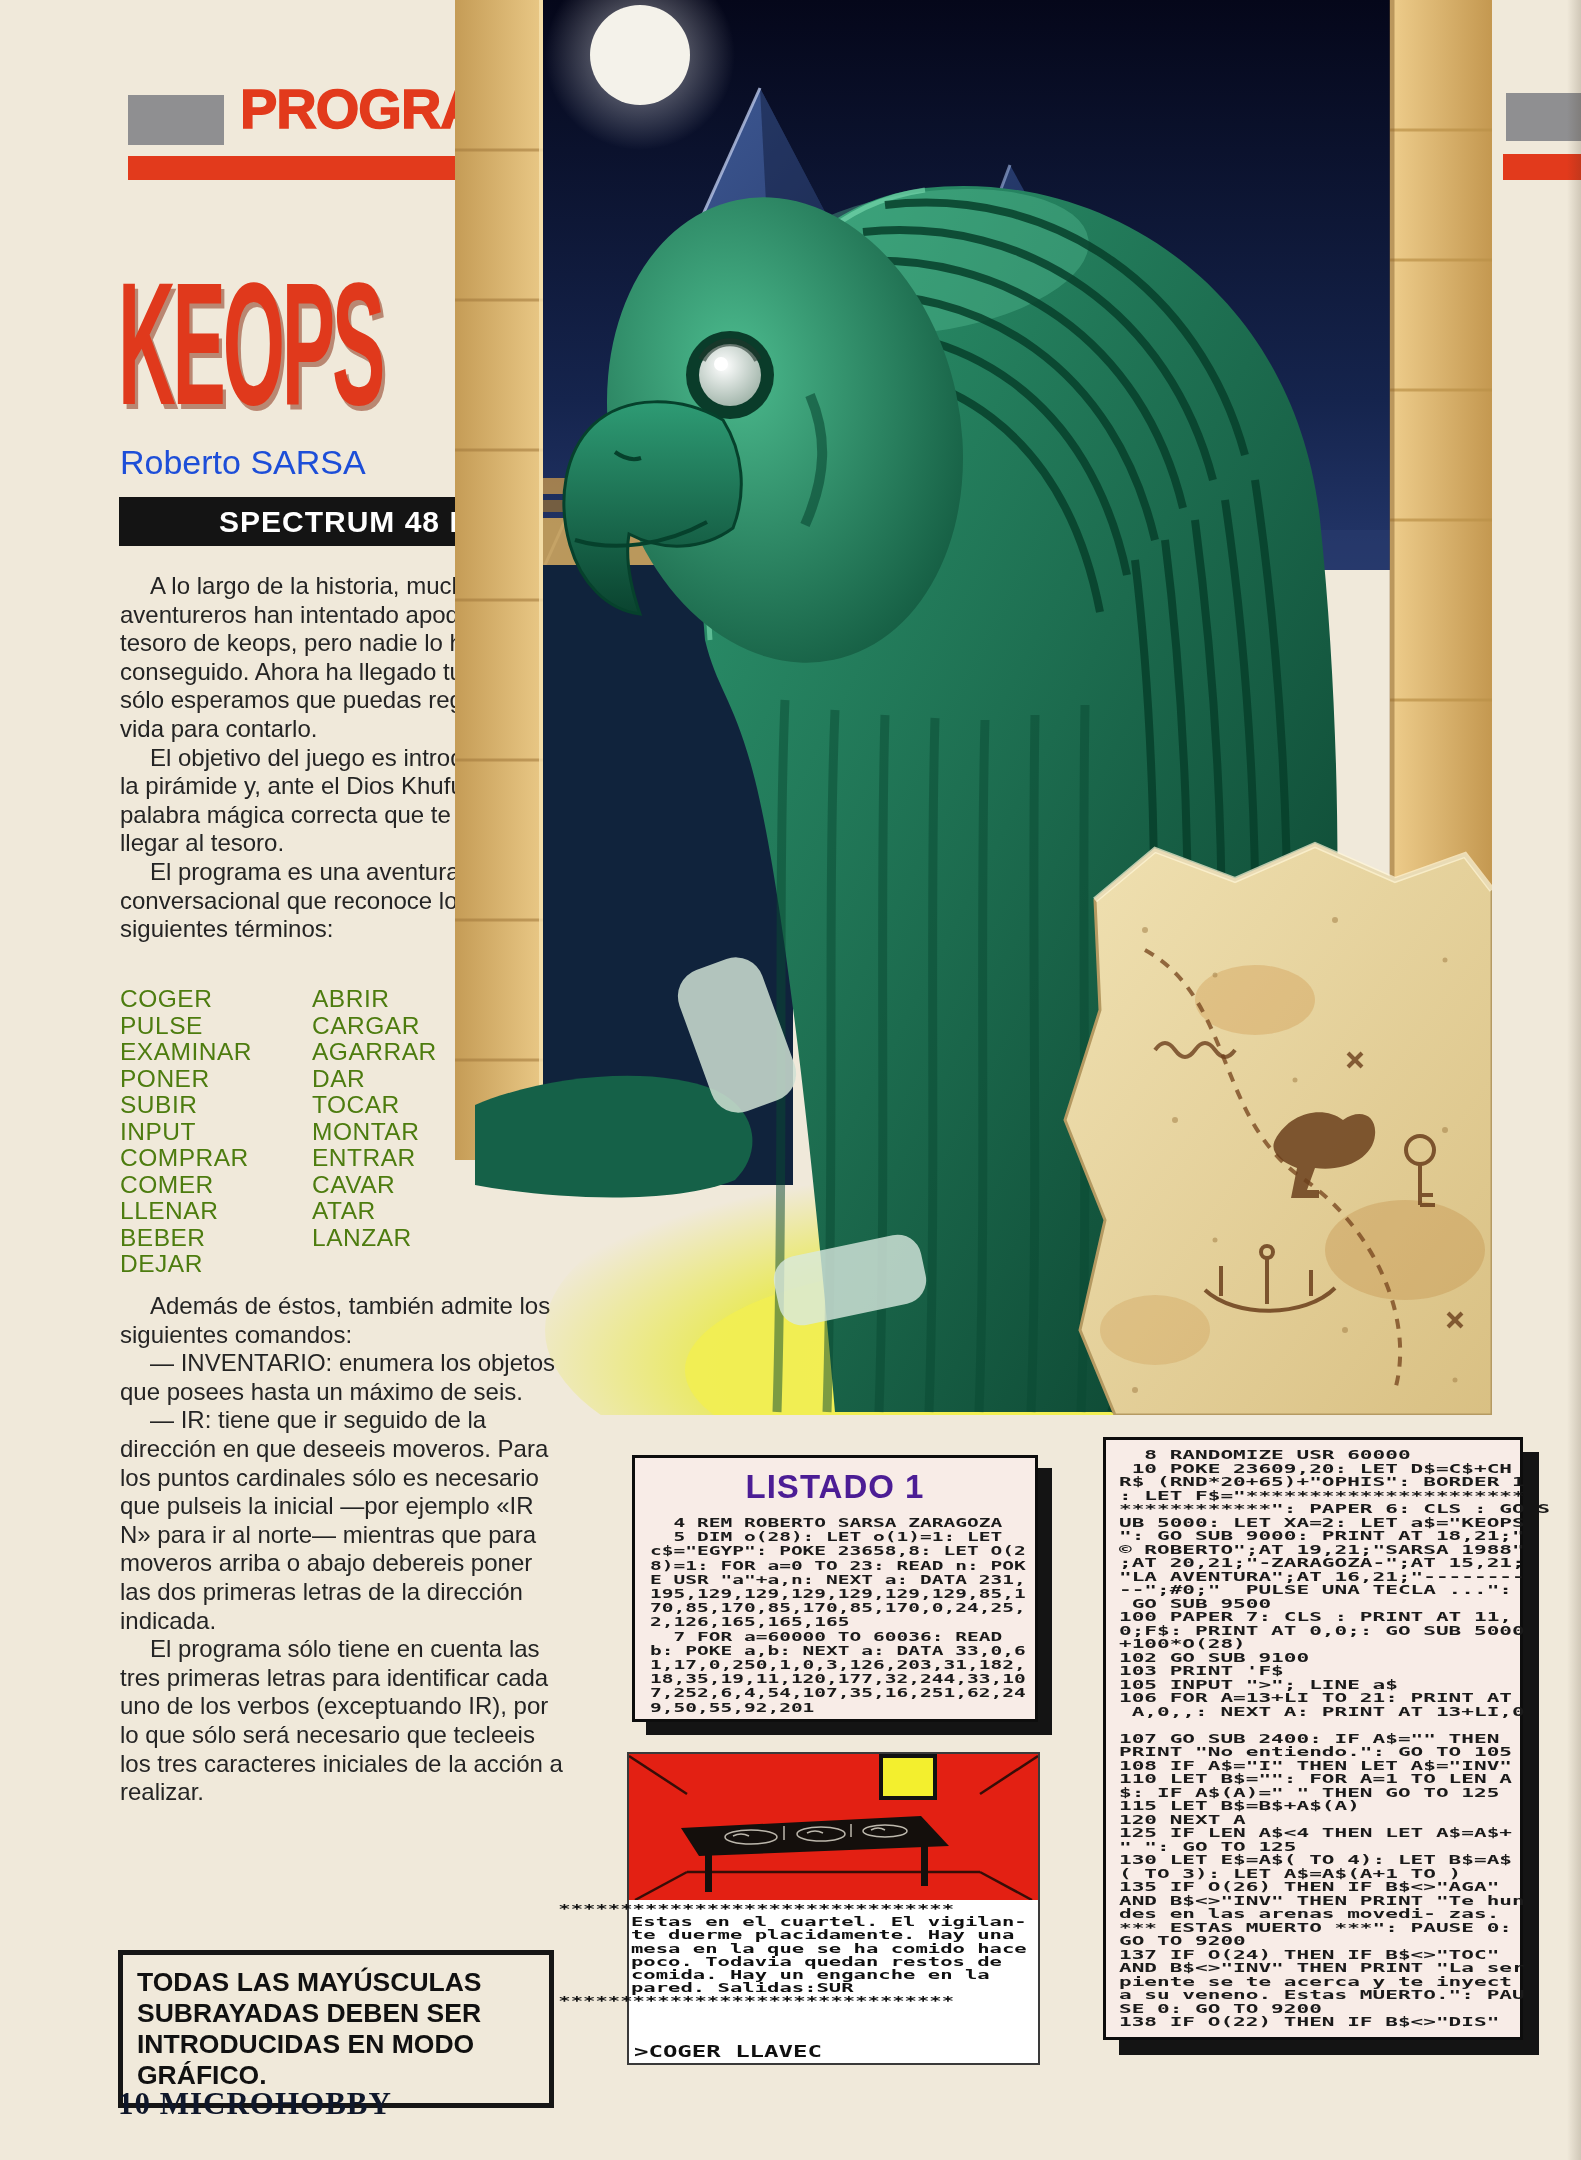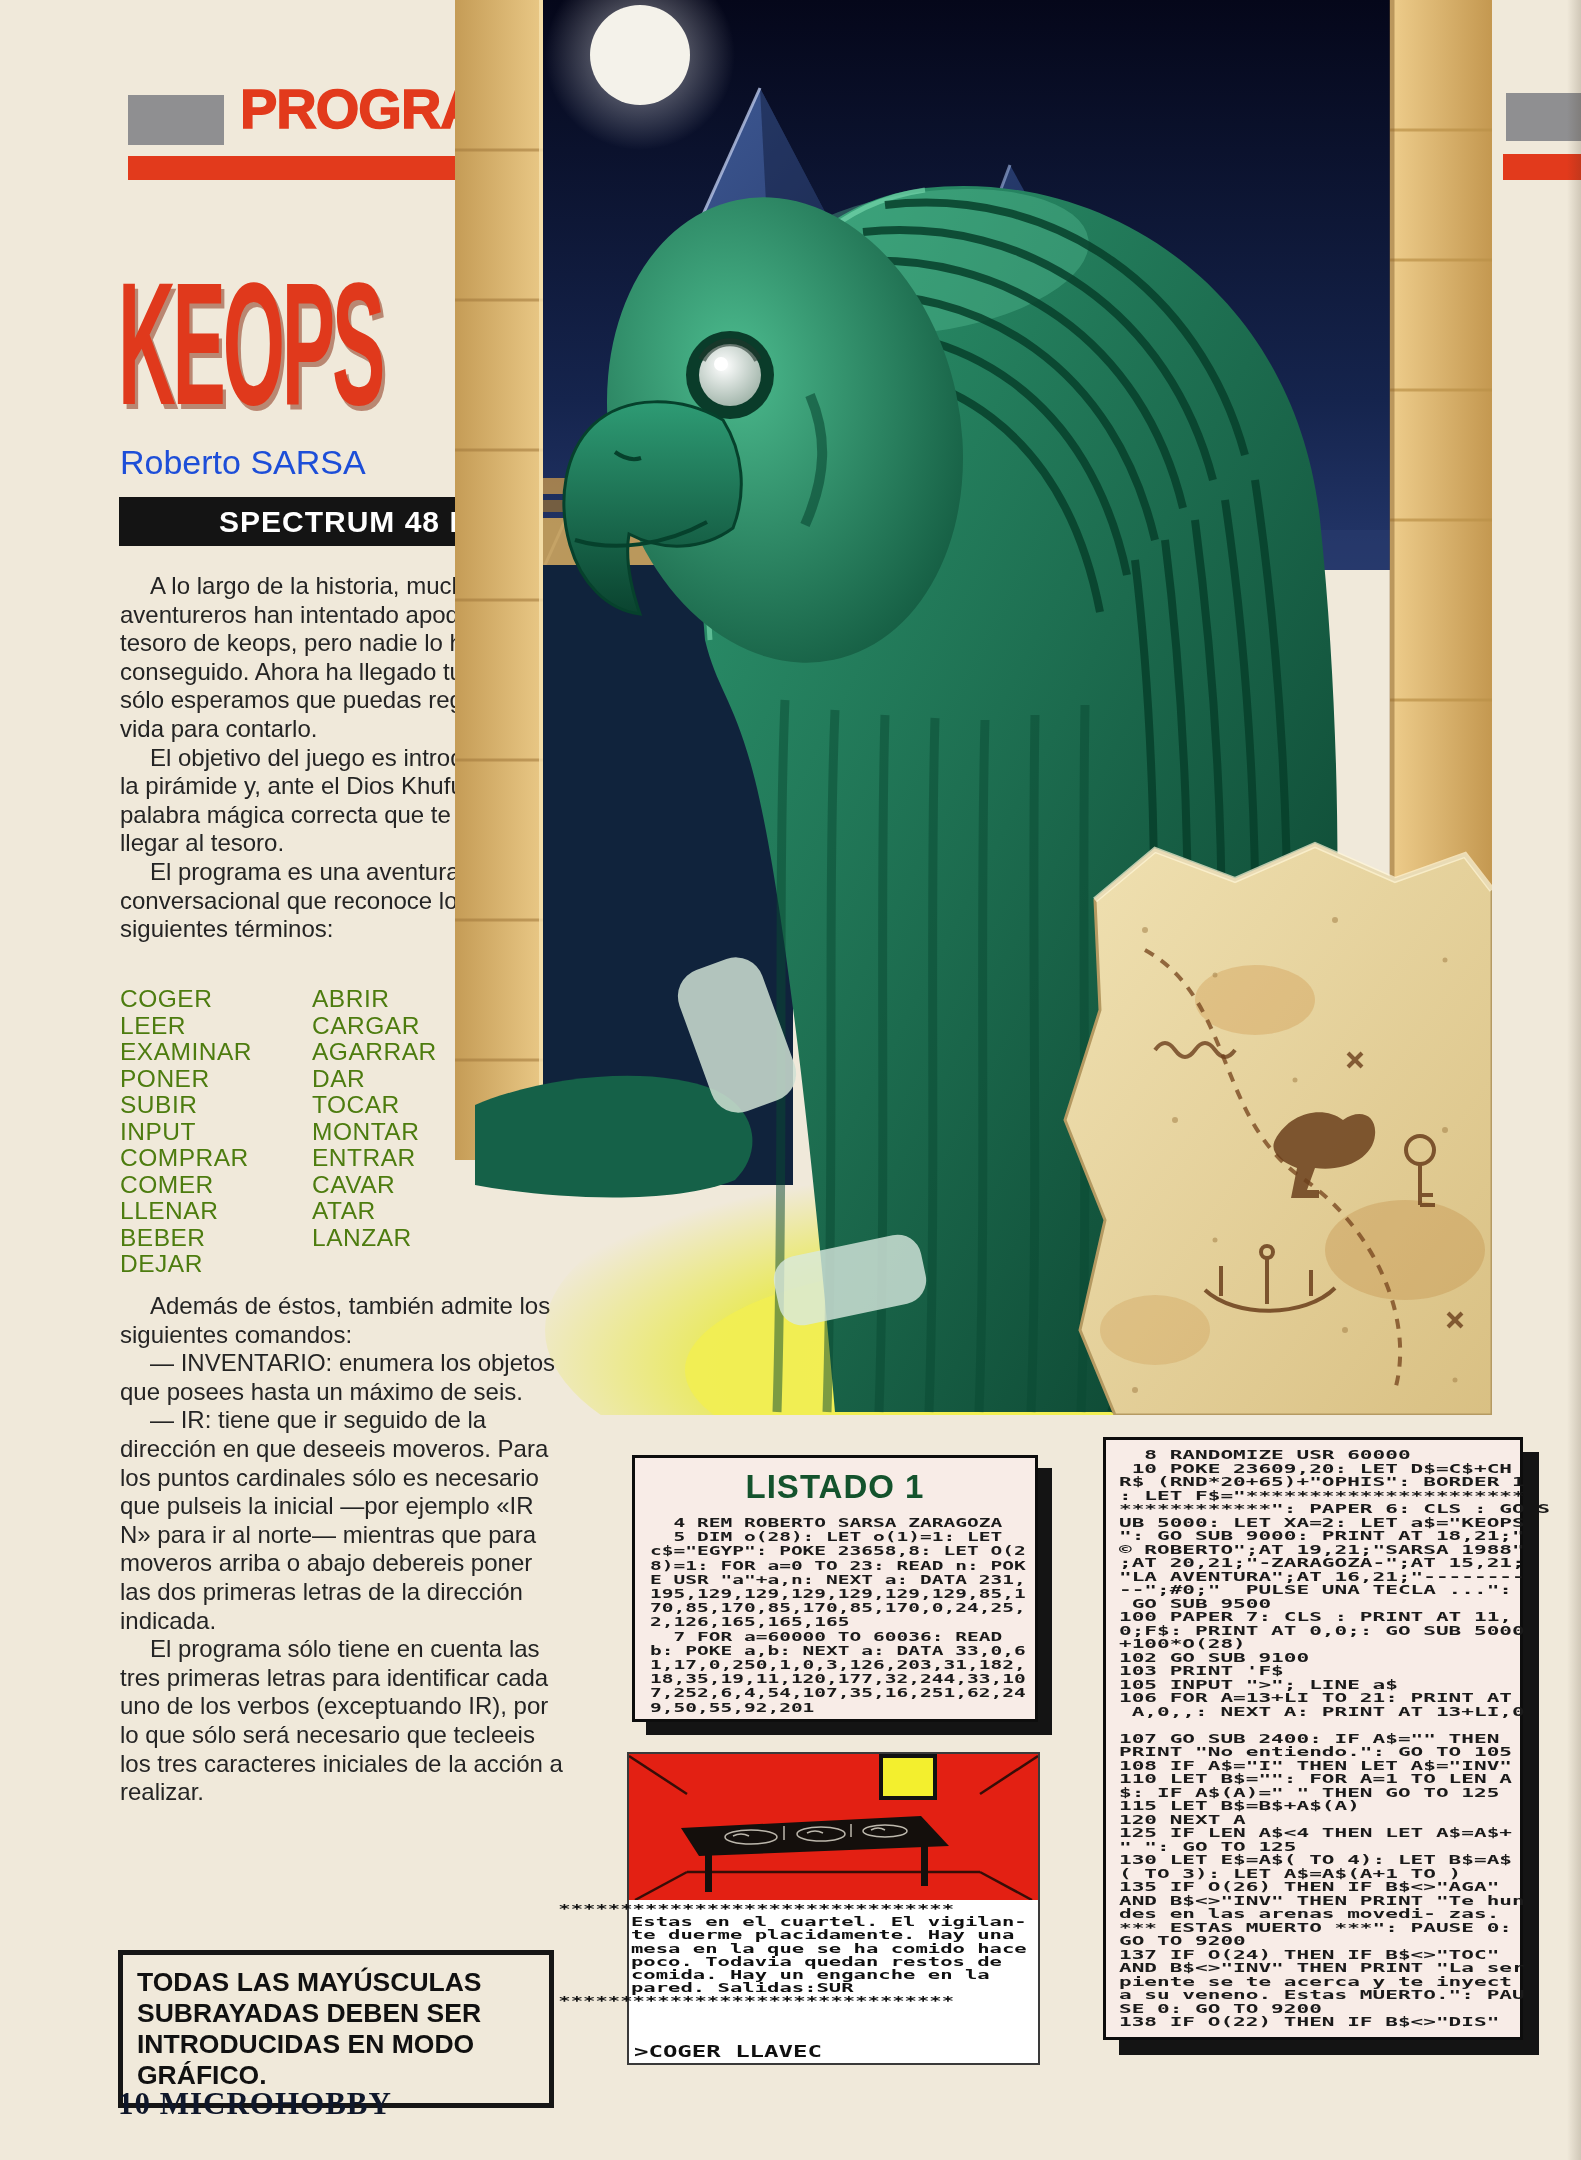--- a/index.html
+++ b/index.html
@@ -28,21 +28,21 @@
   .warning{border:5px solid #161616;width:398px;padding:12px 14px;
         font-weight:bold;font-size:26.5px;line-height:31px;color:#111;}
   .page-footer{font-family:"Liberation Serif",serif;font-weight:bold;font-size:31px;
         letter-spacing:1px;color:#0f172a;}
 
   
   .panel{background:#f8ece7;border:3px solid #0d0d0d;}
   .panel.shadow1{box-shadow:14px 13px 0 #141414;}
   .panel.shadow2{box-shadow:16px 15px 0 #141414;}
   .panel-title{text-align:center;font-weight:bold;font-size:33px;letter-spacing:1px;
-        margin:10px 0 6px 0;color:#14532d;}
+        margin:10px 0 6px 0;color:#4c1d95;}
   .zx{font-family:"DejaVu Sans Mono",monospace;font-weight:bold;color:#1a1a1a;
         white-space:pre;margin:0;transform-origin:0 0;}
   .code1{font-size:13px;line-height:14.2px;transform:scaleX(1.5);padding:4px 10px;}
   .code2{font-size:13px;line-height:13.5px;transform:scaleX(1.62);padding:8px 8px;}
 
   
   .gamescreen{background:#ffffff;border:2px solid #3a3a3a;}
   .gametext{font-size:13px;line-height:13.2px;transform:scaleX(1.58);color:#101010;}
   .gstars{font-size:13px;line-height:13.2px;transform:scaleX(1.58);color:#101010;
         font-family:"DejaVu Sans Mono",monospace;font-weight:bold;white-space:pre;}
@@ -66,21 +66,21 @@
   <div class="abs platform-bar" style="left:119px;top:497px;width:344px;">SPECTRUM 48 K</div>
 
   <div class="abs bodytext" style="left:120px;top:572px;">
       <div class="para">A lo largo de la historia, muchos aventureros han intentado apoderarse del tesoro de keops, pero nadie lo ha conseguido. Ahora ha llegado tu turno y sólo esperamos que puedas regresar con vida para contarlo.</div>
       <div class="para">El objetivo del juego es introducirse en la pirámide y, ante el Dios Khufu, decir la palabra mágica correcta que te permitirá llegar al tesoro.</div>
       <div class="para">El programa es una aventura conversacional que reconoce los siguientes términos:</div>
     </div>
 
   <div class="abs verbcol" style="left:120px;top:986px;width:185px;">
       <div class="verb">COGER</div>
-      <div class="verb">LEER</div>
+      <div class="verb">PULSE</div>
       <div class="verb">EXAMINAR</div>
       <div class="verb">PONER</div>
       <div class="verb">SUBIR</div>
       <div class="verb">INPUT</div>
       <div class="verb">COMPRAR</div>
       <div class="verb">COMER</div>
       <div class="verb">LLENAR</div>
       <div class="verb">BEBER</div>
       <div class="verb">DEJAR</div>
     </div>

